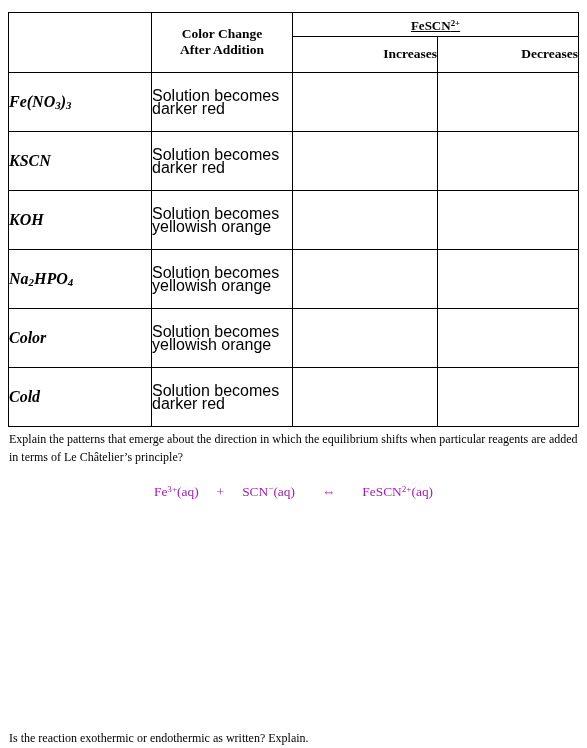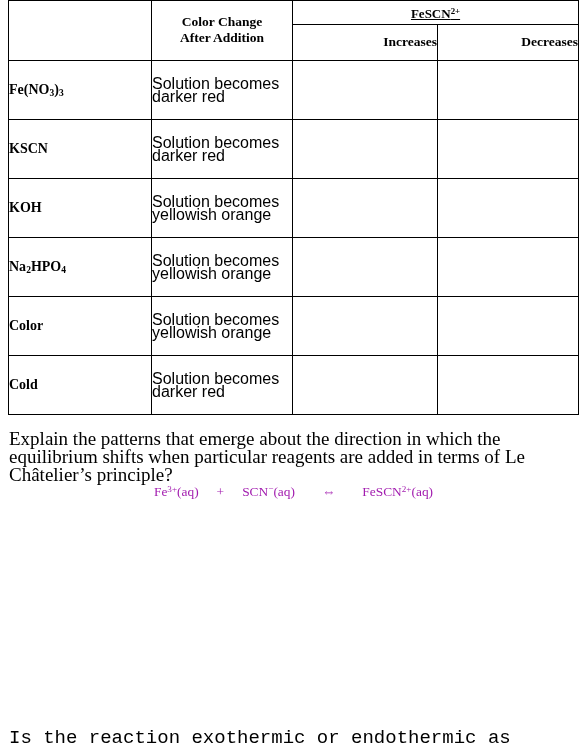--- a/index.html
+++ b/index.html
@@ -13,21 +13,21 @@
     position: relative;
     font-family: "Liberation Serif", "DejaVu Serif", serif;
     color: #000000;
     overflow: hidden;
   }
 
   
   .table-wrap {
     position: absolute;
     left: 8px;
-    top: 0;
+    top: 12px;
     width: 570px;
   }
   table.data-table {
     width: 570px;
     border-collapse: collapse;
     table-layout: fixed;
   }
   table.data-table th,
   table.data-table td {
     border: 1px solid #000000;
@@ -64,25 +64,26 @@
     line-height: 16px;
     font-family: "Liberation Serif", "DejaVu Serif", serif;
     padding: 2px 4px 4px 4px;
   }
   .hdr-blank {
     height: 55px;
   }
 
   td.reagent {
     font-weight: bold;
-    font-size: 14px;
+    font-size: 16px;
     font-family: "Liberation Serif", "DejaVu Serif", serif;
     padding-left: 8px;
     height: 58px;
     vertical-align: middle;
+    font-style: italic;
   }
   td.effect {
     font-family: Liberation Sans, sans-serif;
     font-size: 16px;
     line-height: 13px;
     padding-left: 14px;
     padding-right: 4px;
     vertical-align: middle;
   }
   td.mark-cell {
@@ -91,39 +92,39 @@
 
   sub { font-size: 0.68em; vertical-align: -0.22em; }
   sup { font-size: 0.68em; vertical-align: 0.42em; }
 
   
   .prose {
     position: absolute;
     left: 9px;
     width: 572px;
     font-family: "Liberation Serif", "DejaVu Serif", serif;
-    font-size: 19px;
+    font-size: 12px;
     line-height: 18px;
     color: #000000;
   }
   #question-patterns { top: 430px; }
 
   .equation {
     position: absolute;
     left: 0;
     top: 484px;
     width: 587px;
     text-align: center;
     font-family: "Liberation Serif", "DejaVu Serif", serif;
     font-size: 13.4px;
     color: #a21caf;
   }
   .eq-gap { display: inline-block; width: 9px; }
 
-  #question-thermo { top: 729px; font-family: Liberation Mono, monospace; }
+  #question-thermo { top: 729px; }
 </style>
 </head>
 <body>
 
 <div class="table-wrap">
   <table class="data-table">
     <colgroup>
       <col class="c1">
         <col class="c2">
         <col class="c3">

